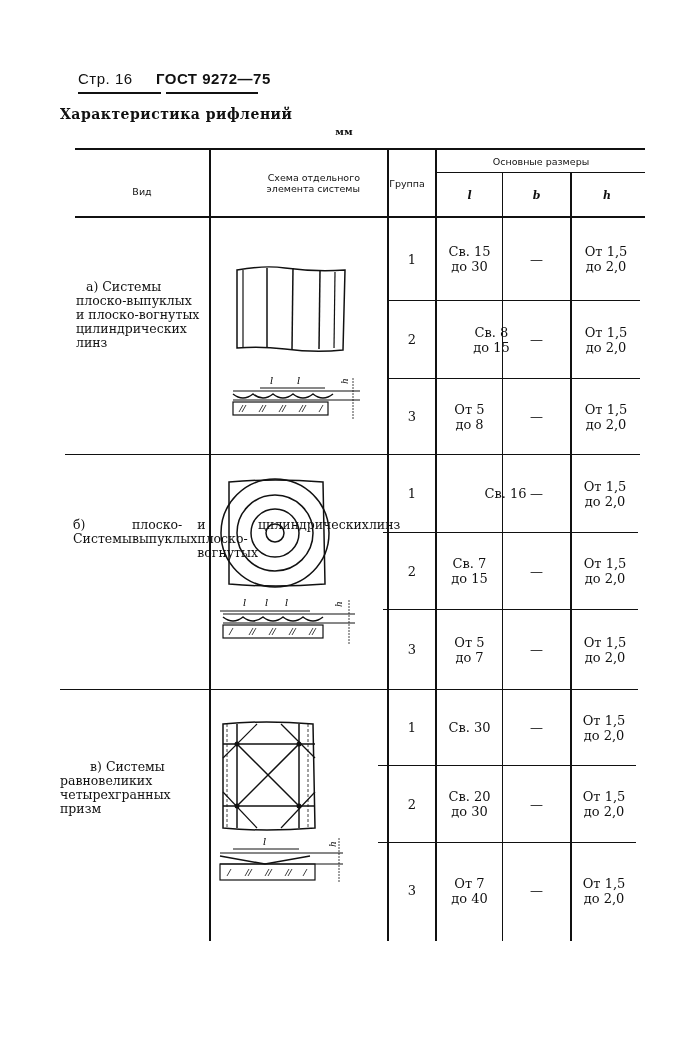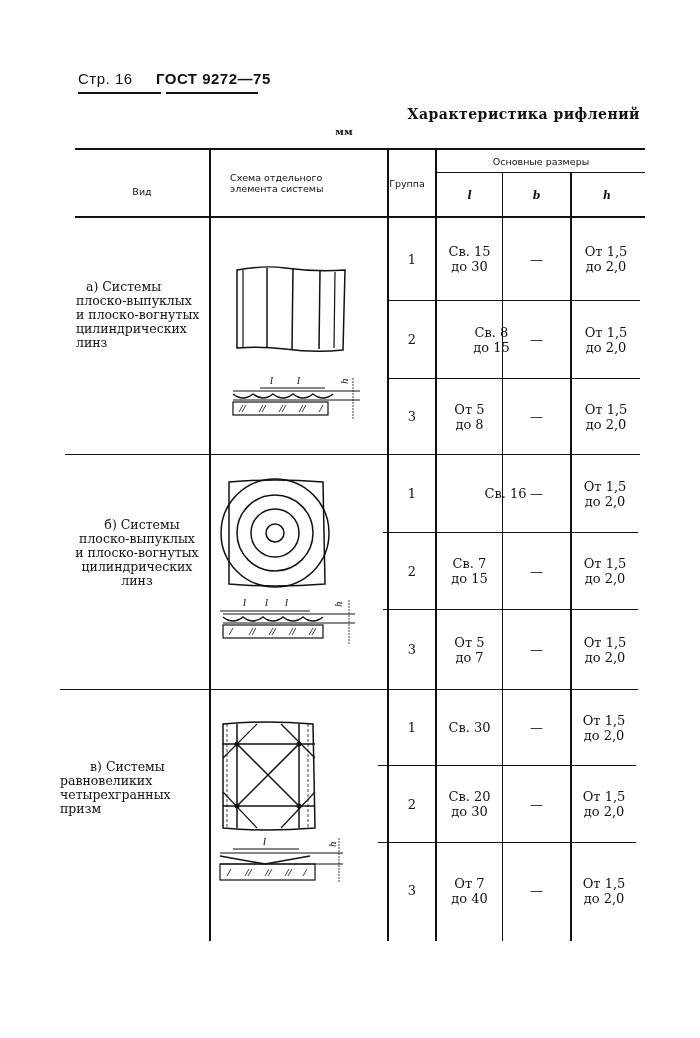--- a/index.html
+++ b/index.html
@@ -3,25 +3,25 @@
 <meta charset="utf-8">
 <style>
   html, body { margin:0; padding:0; background:#fff; }
   body { width:700px; height:1038px; position:relative; overflow:hidden;
          font-family:"DejaVu Serif", serif; color:#111; }
   .abs { position:absolute; }
   .hdr { left:78px; top:70px; font-family:Liberation Sans, sans-serif; font-weight:bold; font-size:15px; letter-spacing:0.5px; }
   .hdr .pg { font-weight:normal; }
   .hdr-u1 { left:78px; top:92px; width:83px; height:2px; background:#111; }
   .hdr-u2 { left:166px; top:92px; width:92px; height:2px; background:#111; }
-  .title { left:0; width:640px; top:106px; text-align:right; font-size:14px; font-weight:bold; letter-spacing:0.5px; padding-left:60px; box-sizing:border-box;}
+  .title { left:0; width:640px; top:106px; text-align:left; font-size:14px; font-weight:bold; letter-spacing:0.5px; padding-left:60px; box-sizing:border-box;}
   .units { left:0; width:640px; top:126px; text-align:center; font-size:10px; font-weight:bold; padding-left:48px; box-sizing:border-box;}
   .hline { position:absolute; background:#111; height:2px; }
   .vline { position:absolute; background:#111; width:2px; }
-  .cell { position:absolute; display:flex; align-items:center; justify-content:center; text-align:left; }
+  .cell { position:absolute; display:flex; align-items:center; justify-content:center; text-align:right; }
   .hsmall { font-family:"DejaVu Sans", sans-serif; font-size:9.5px; line-height:11px; }
   .val { font-size:13px; line-height:15px; text-align:left; }
   .grp { font-size:13px; }
   .dash { font-size:13px; }
   .vid { font-size:12.5px; line-height:14px; text-align:left; justify-content:flex-start; }
   .ital { font-style:italic; font-weight:bold; font-size:11px; }
   svg { position:absolute; }
 </style>
 </head>
 <body>
@@ -133,21 +133,21 @@
 <div class="cell val" style="left:437px;top:379px;width:65px;height:75px;flex-direction:column;">
   <span>От 5</span>
     <span>до 8</span>
 </div>
 <div class="cell dash" style="left:503px;top:379px;width:67px;height:75px;">—</div>
 <div class="cell val" style="left:572px;top:379px;width:68px;height:75px;flex-direction:column;">
   <span>От 1,5</span>
     <span>до 2,0</span>
 </div>
 
-<div class="cell vid" style="left:63px;top:518px;width:148px;height:80px;flex-direction:column;align-items:center;">
+<div class="cell vid" style="left:63px;top:518px;width:148px;height:80px;flex-direction:row;align-items:flex-start;">
   <span style="padding-left:10px">б) Системы</span>
   <span>плоско-выпуклых</span>
   <span>и плоско-вогнутых</span>
   <span>цилиндрических</span>
   <span>линз</span>
 </div>
 <svg style="left:215px;top:470px;" width="145" height="190" viewBox="0 0 145 190">
   <path d="M14,12 Q60,8 108,12 L110,114 Q60,118 14,114 Z" fill="none" stroke="#111" stroke-width="1.5"></path>
   <circle cx="60" cy="63" r="54" fill="none" stroke="#111" stroke-width="1.5"></circle>
   <circle cx="60" cy="63" r="38" fill="none" stroke="#111" stroke-width="1.5"></circle>

